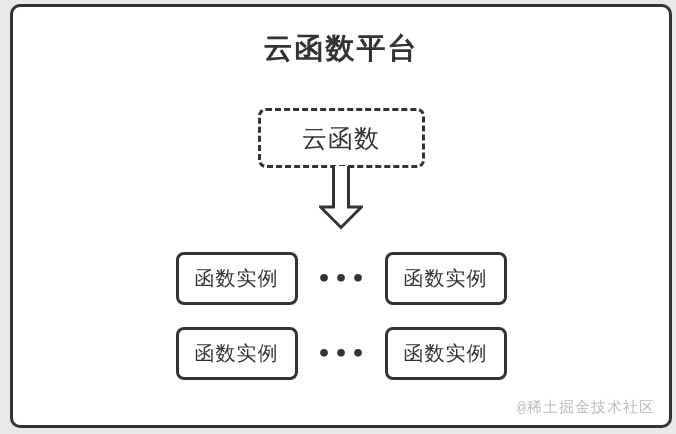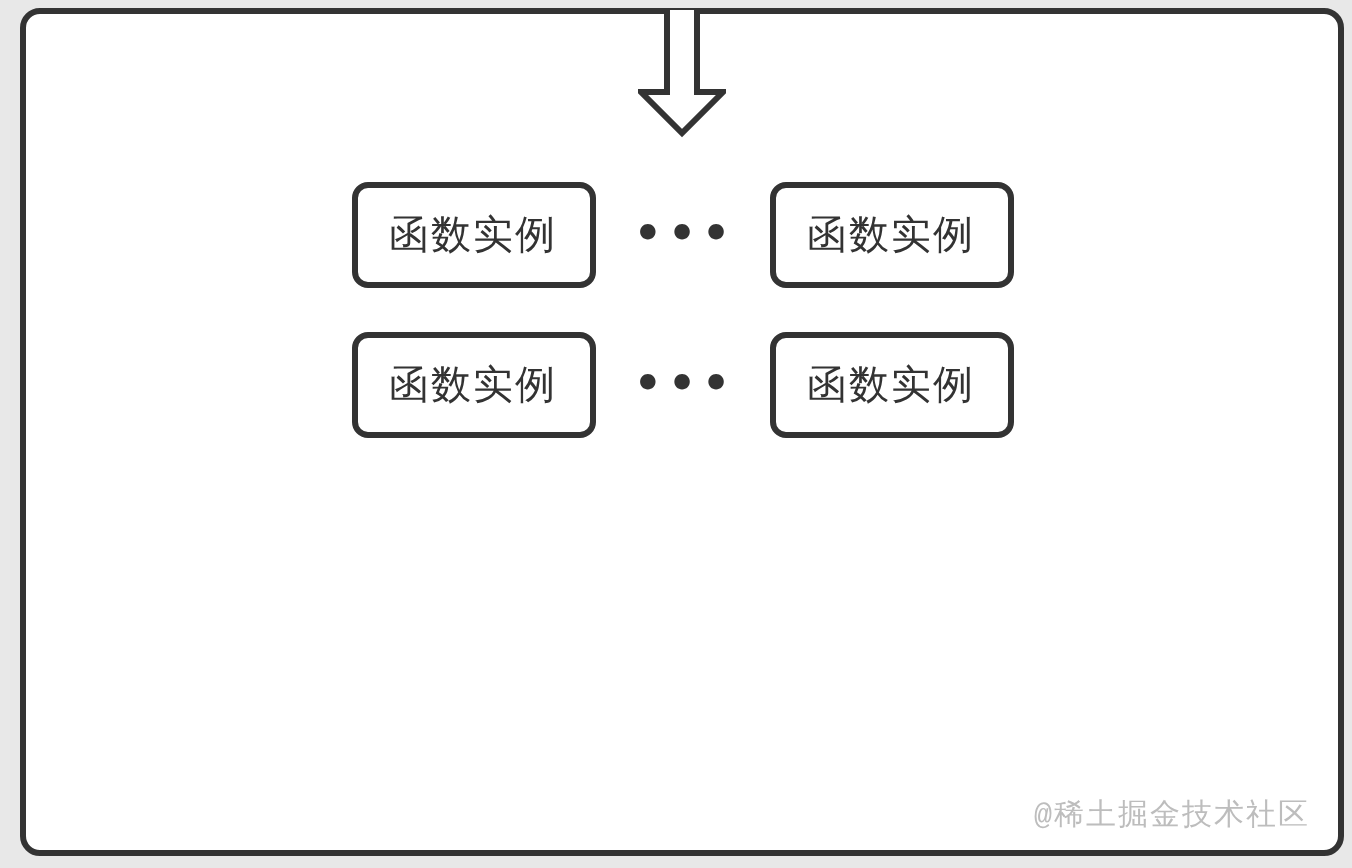--- a/index.html
+++ b/index.html
@@ -98,21 +98,25 @@
     white-space: nowrap;
     font-family: Liberation Mono, monospace;
   }
 </style>
 </head>
 <body>
 
 <div class="stage">
   <div class="frame">
 
+    <div class="title">云函数平台</div>
 
+    <div class="cloud-box">
+      <span>云函数</span>
+    </div>
 
     <svg class="arrow-svg" viewBox="0 0 44 64" xmlns="http://www.w3.org/2000/svg" aria-hidden="true">
       <path d="M 14.5 -3 L 14.5 41 L 1.5 41 L 22 61.5 L 42.5 41 L 29.5 41 L 29.5 -3" fill="#ffffff" stroke="#333333" stroke-width="3" stroke-linejoin="miter"></path>
     </svg>
 
     <div class="inst-row first">
       <div class="inst-box">
         <span>函数实例</span>
       </div>
       <div class="dots">•••</div>

